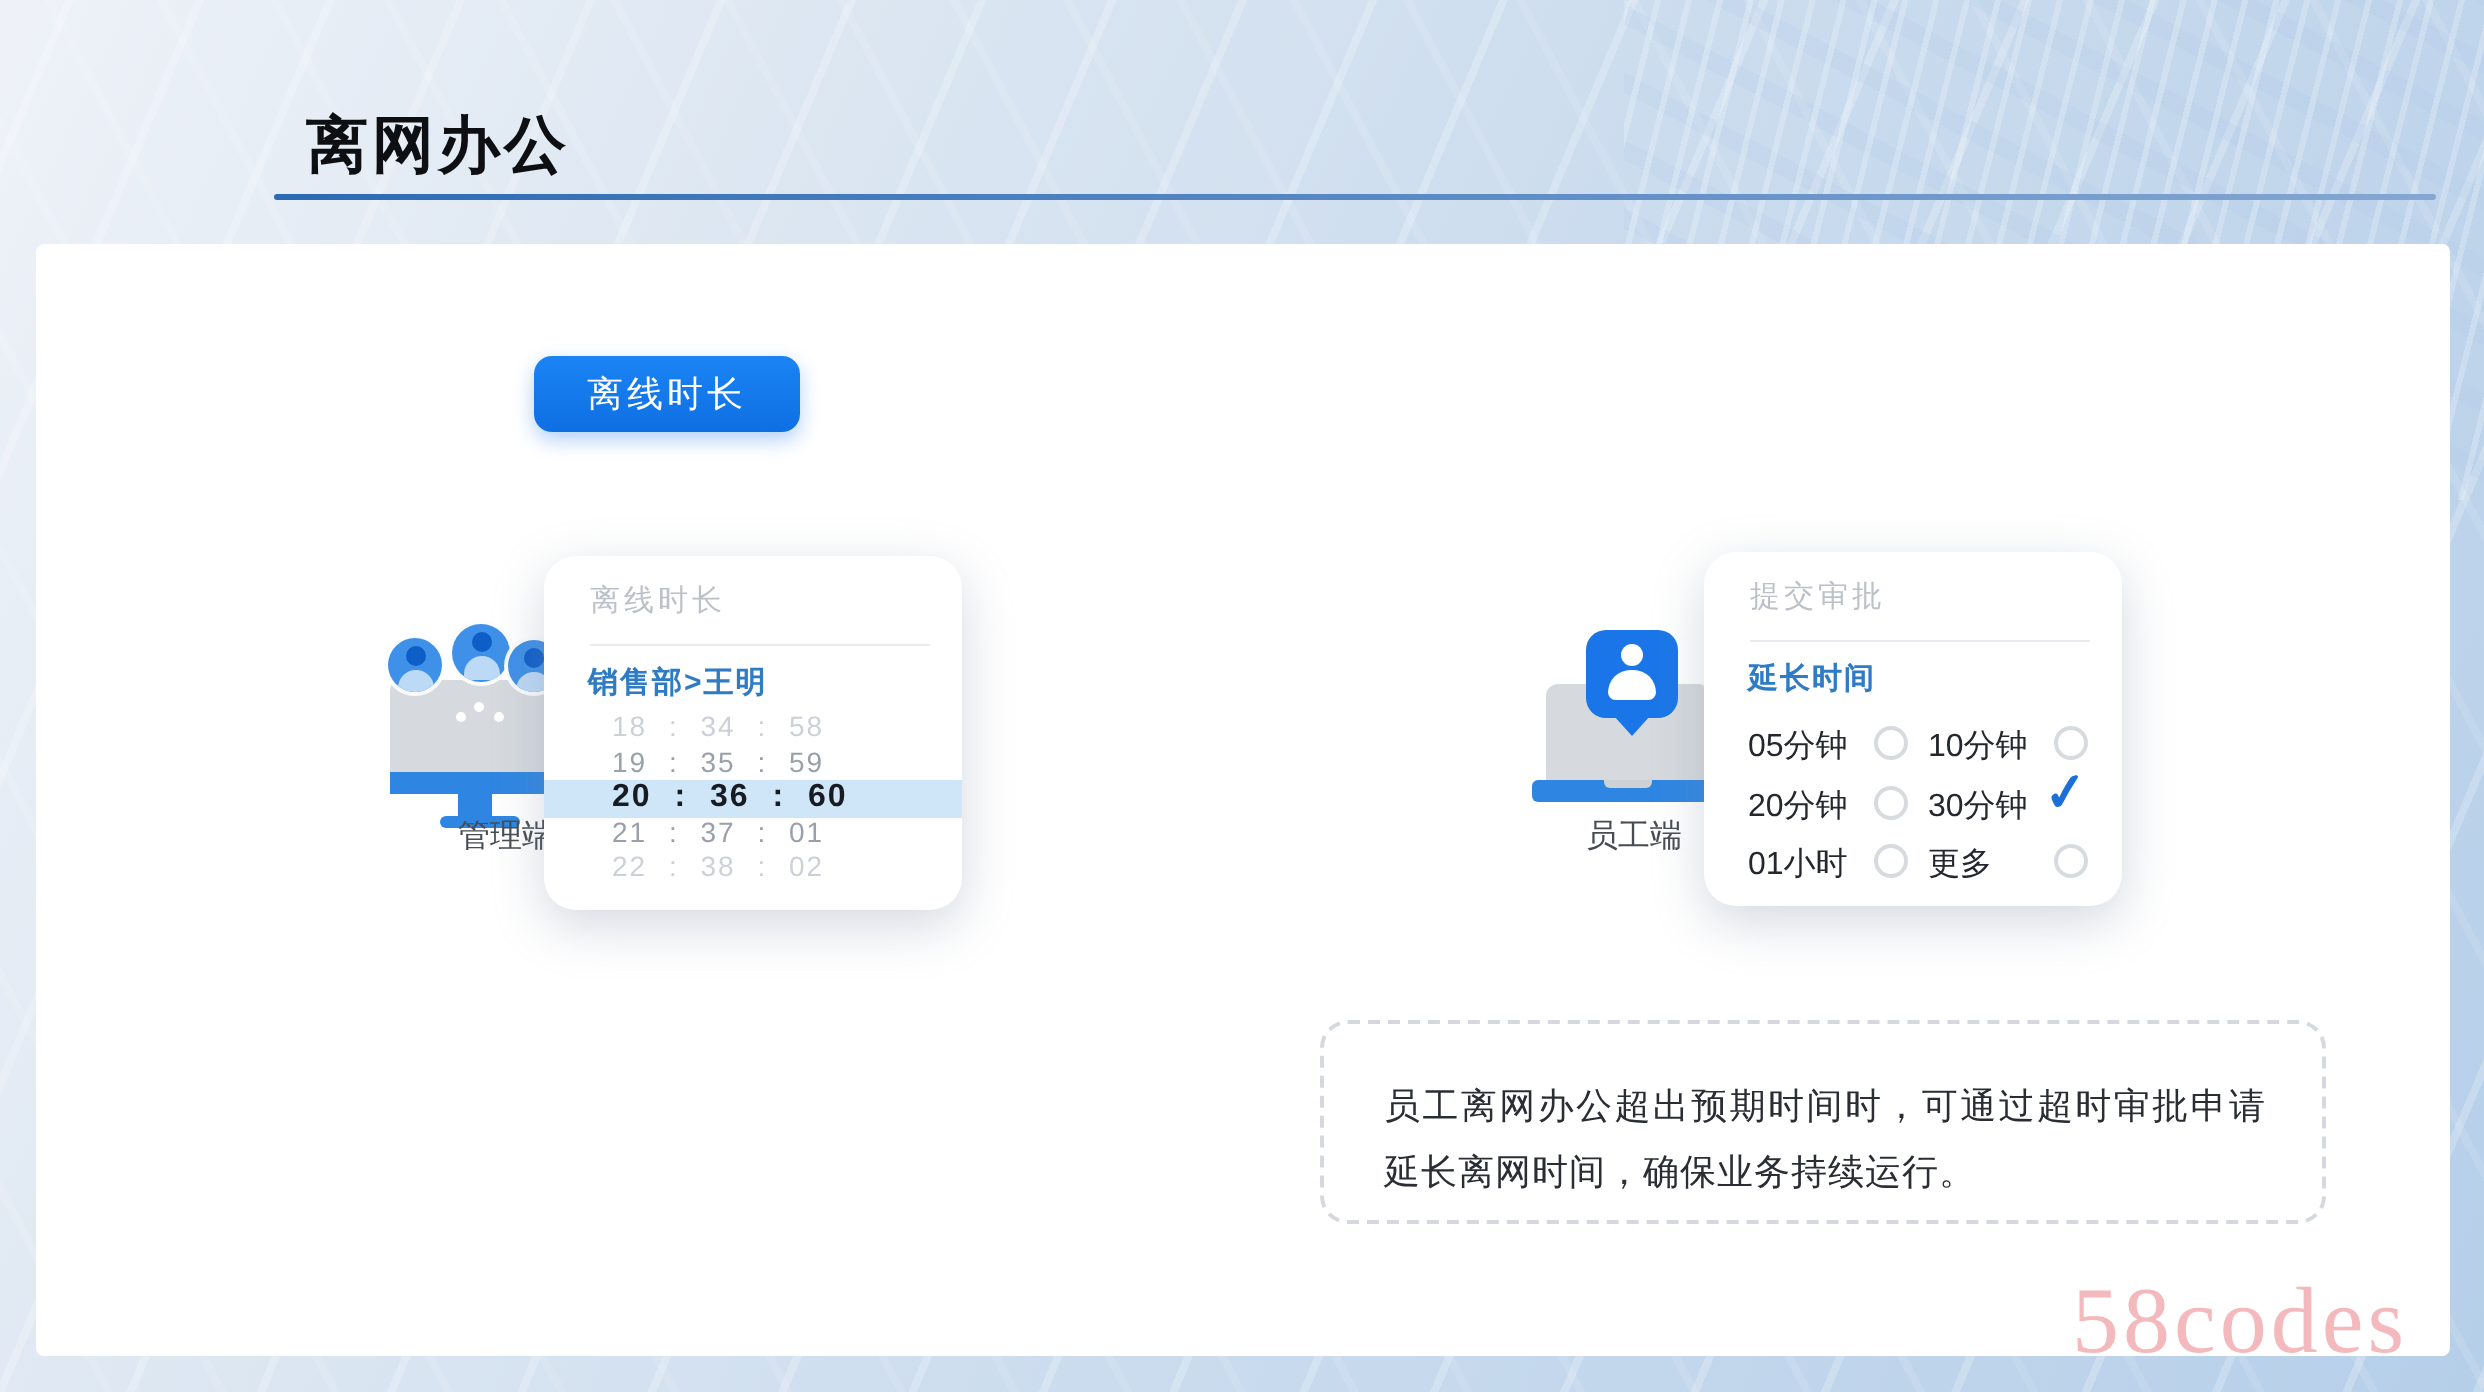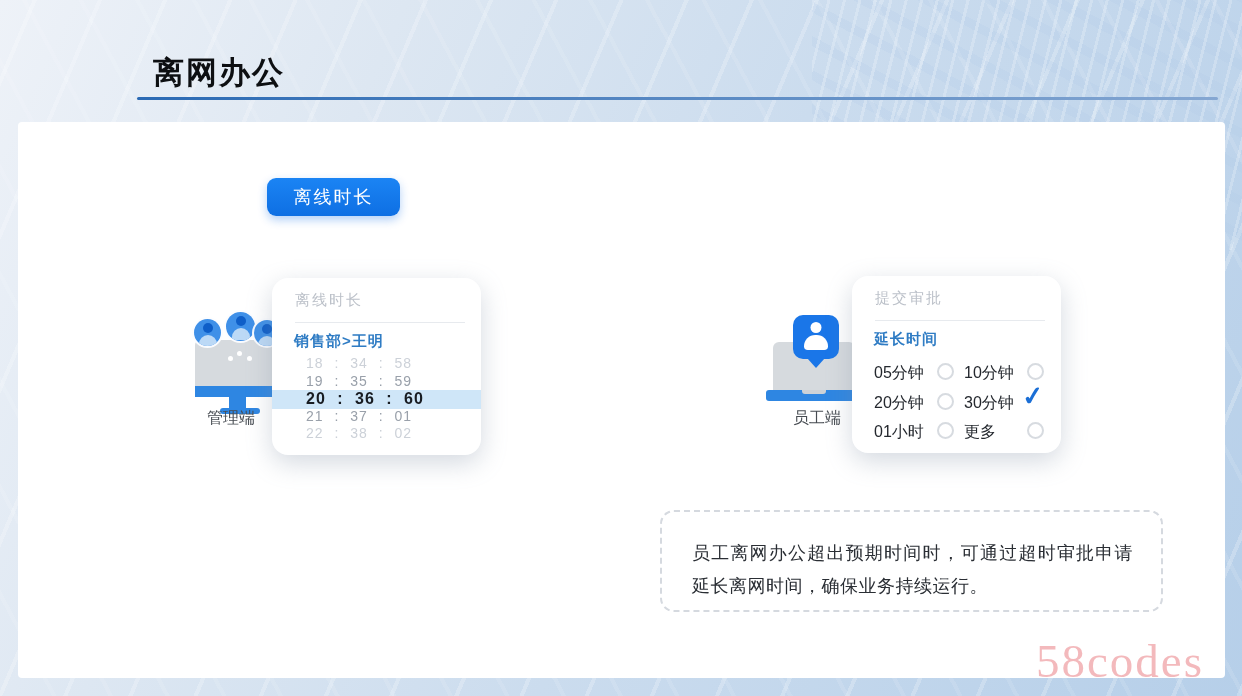--- a/index.html
+++ b/index.html
@@ -58,21 +58,21 @@
   .laptop{position:absolute;left:766px;top:312px;width:96px;height:100px;z-index:2;}
   .laptop .lscreen{position:absolute;left:7px;top:30px;width:82px;height:48px;background:#d6dade;border-radius:6px 6px 0 0;}
   .laptop .lbase{position:absolute;left:0;top:78px;width:96px;height:11px;background:#2e86e2;border-radius:3px;}
   .laptop .lnotch{position:absolute;left:36px;top:78px;width:24px;height:4px;background:#cdd2d7;border-radius:0 0 3px 3px;}
   .bubble{position:absolute;left:27px;top:3px;width:46px;height:44px;background:#1a76e8;border-radius:10px;z-index:3;}
   .bubble::after{content:"";position:absolute;left:50%;bottom:-9px;transform:translateX(-50%);
     width:0;height:0;border-left:9px solid transparent;border-right:9px solid transparent;border-top:10px solid #1a76e8;}
   .bubble .bhead{position:absolute;left:50%;top:7px;transform:translateX(-50%);width:11px;height:11px;border-radius:50%;background:#fff;}
   .bubble .bbody{position:absolute;left:50%;top:20px;transform:translateX(-50%);width:24px;height:15px;border-radius:12px 12px 4px 4px;background:#fff;}
   .device-label{position:absolute;width:110px;text-align:center;font-size:16px;color:#474c52;z-index:2;}
-  .label-left{left:176px;top:408px;font-family:Liberation Mono, monospace;}
+  .label-left{left:198px;top:408px;font-family:Liberation Mono, monospace;}
   .label-right{left:762px;top:408px;}
   
   .popup{position:absolute;width:209px;height:177px;background:#fff;border-radius:16px;z-index:4;
     box-shadow:0 8px 26px rgba(124,140,162,.33);}
   .popup-left{left:272px;top:278px;}
   .popup-right{left:852px;top:276px;}
   .ptitle{position:absolute;left:23px;top:13px;font-size:15px;color:#bcc1c9;letter-spacing:2px;}
   .pdivider{position:absolute;left:23px;right:16px;top:44px;height:1px;background:#e7eaee;}
   .psubject{position:absolute;left:22px;top:54px;font-size:15px;font-weight:700;color:#2f7cc4;letter-spacing:1px;}
   

